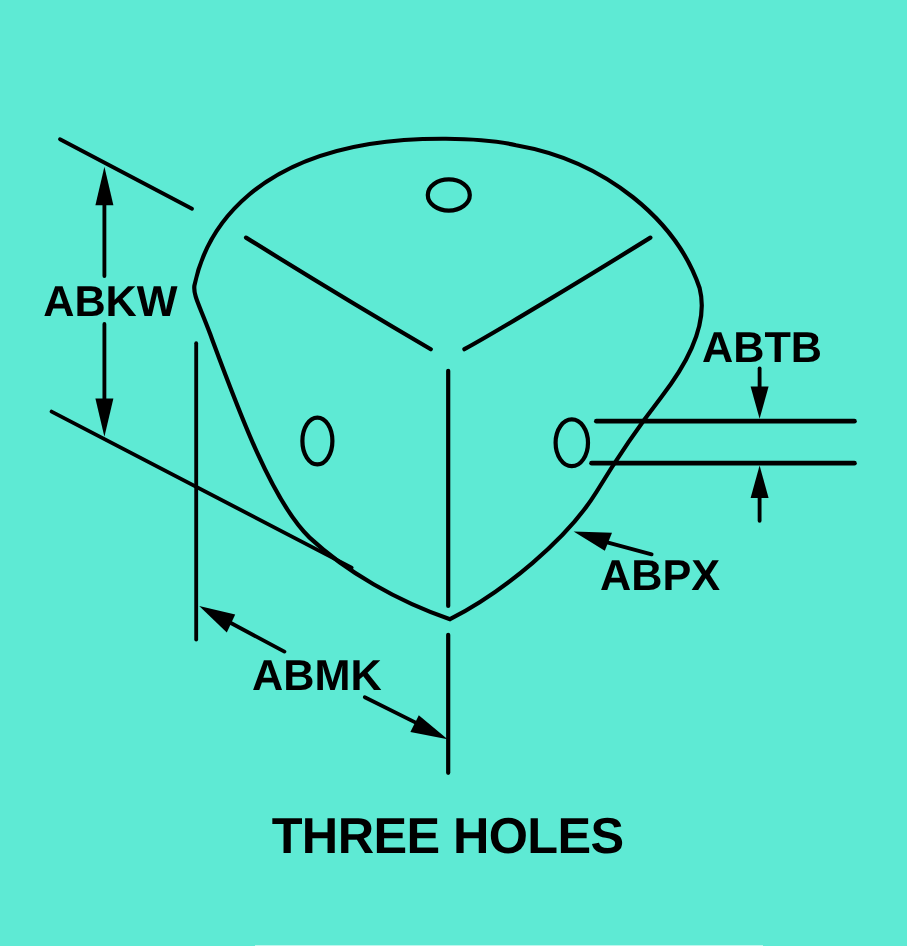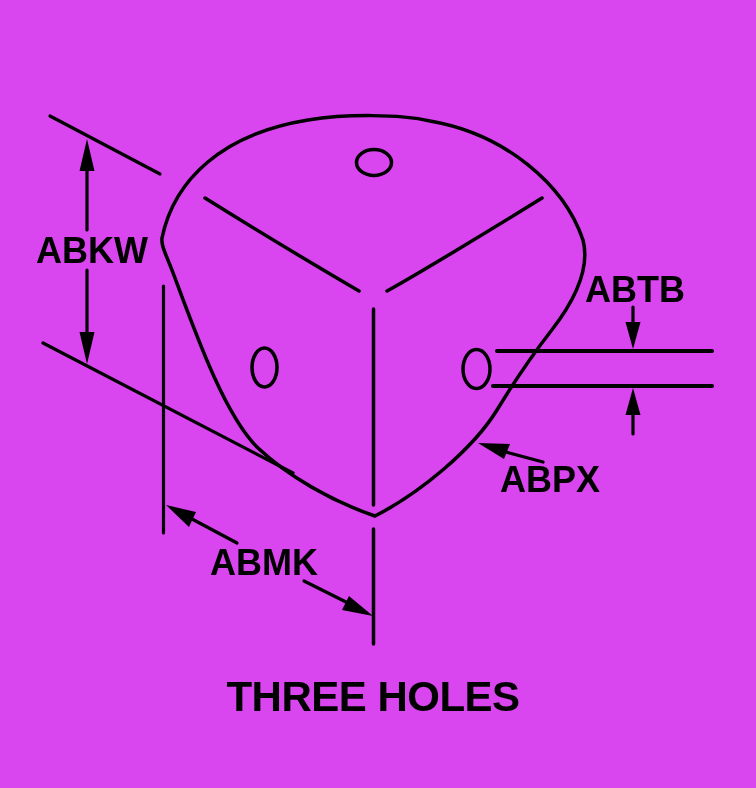--- a/index.html
+++ b/index.html
@@ -4,21 +4,21 @@
 <style>
   html, body {
     margin: 0;
     padding: 0;
     background: #ffffff;
   }
   .page {
     position: relative;
     width: 756px;
     height: 788px;
-    background: #d946ef;
+    background: #5eead4;
     overflow: hidden;
   }
   svg text {
     font-family: "Liberation Sans", "DejaVu Sans", sans-serif;
     font-weight: bold;
     fill: #000000;
   }
   .dim-label {
     font-size: 36px;
     letter-spacing: 0px;

